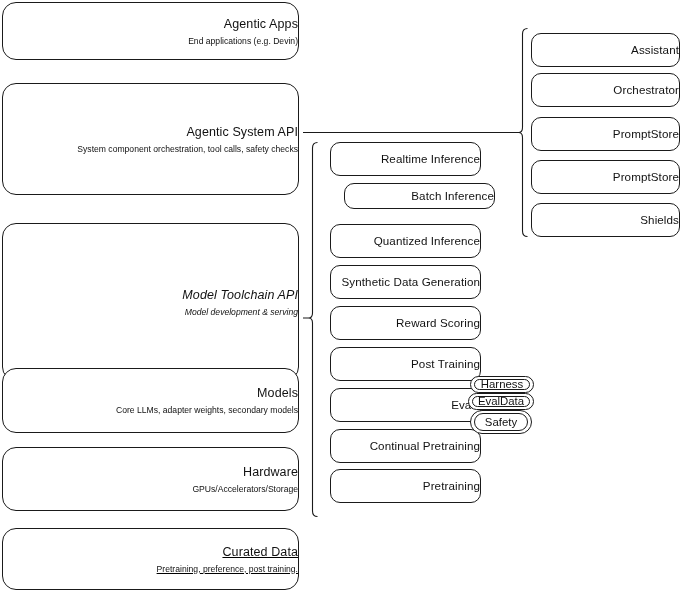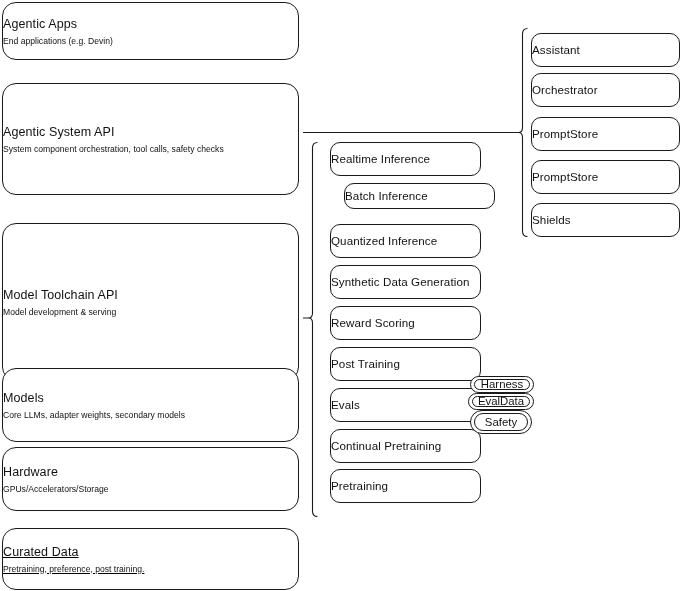--- a/index.html
+++ b/index.html
@@ -13,21 +13,21 @@
   }
   #stage{position:absolute;left:0;top:0;width:682px;height:591px;}
 
   .box{
     position:absolute;
     box-sizing:border-box;
     border:1px solid #1a1a1a;
     background:#ffffff;
     display:flex;
     flex-direction:column;
-    align-items:flex-start;
+    align-items:flex-end;
     justify-content:center;
     text-align:center;
     border-radius:12px;
   }
   .box .title{
     font-size:12.5px;
     line-height:16px;
     letter-spacing:.1px;
     color:#111;
   }
@@ -108,26 +108,26 @@
   <div class="box layer" style="left:2px;top:2px;width:297px;height:58px;">
     <div class="title">Agentic Apps</div>
     <div class="sub">End applications (e.g. Devin)</div>
   </div>
 
   <div class="box layer" style="left:2px;top:83px;width:297px;height:112px;">
     <div class="title">Agentic System API</div>
     <div class="sub">System component orchestration, tool calls, safety checks</div>
   </div>
 
-  <div class="box layer" style="left:2px;top:223px;width:297px;height:158px;">
+  <div class="box layer" style="left:2px;top:223px;width:297px;height:158px;font-style:italic;">
     <div class="title">Model Toolchain API</div>
     <div class="sub">Model development &amp; serving</div>
   </div>
 
-  <div class="box layer" style="left:2px;top:368px;width:297px;height:74px;">
+  <div class="box layer" style="left:2px;top:368px;width:297px;height:65px;">
     <div class="title">Models</div>
     <div class="sub">Core LLMs, adapter weights, secondary models</div>
   </div>
 
   <div class="box layer" style="left:2px;top:447px;width:297px;height:64px;">
     <div class="title">Hardware</div>
     <div class="sub">GPUs/Accelerators/Storage</div>
   </div>
 
   <div class="box layer" style="left:2px;top:528px;width:297px;height:62px;text-decoration:underline;">

